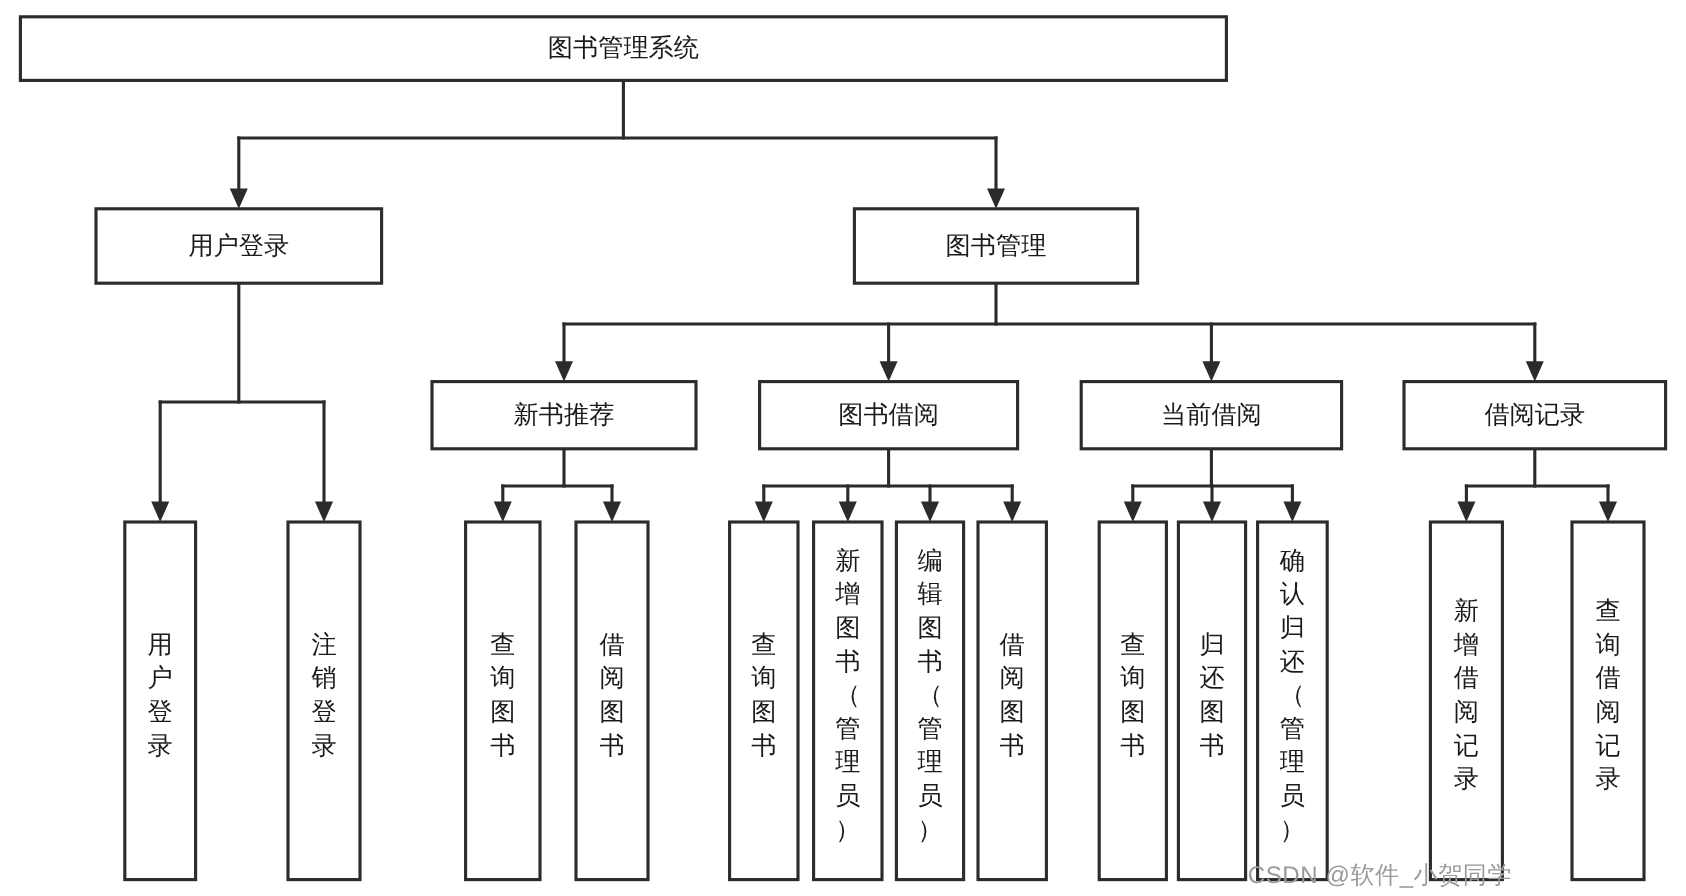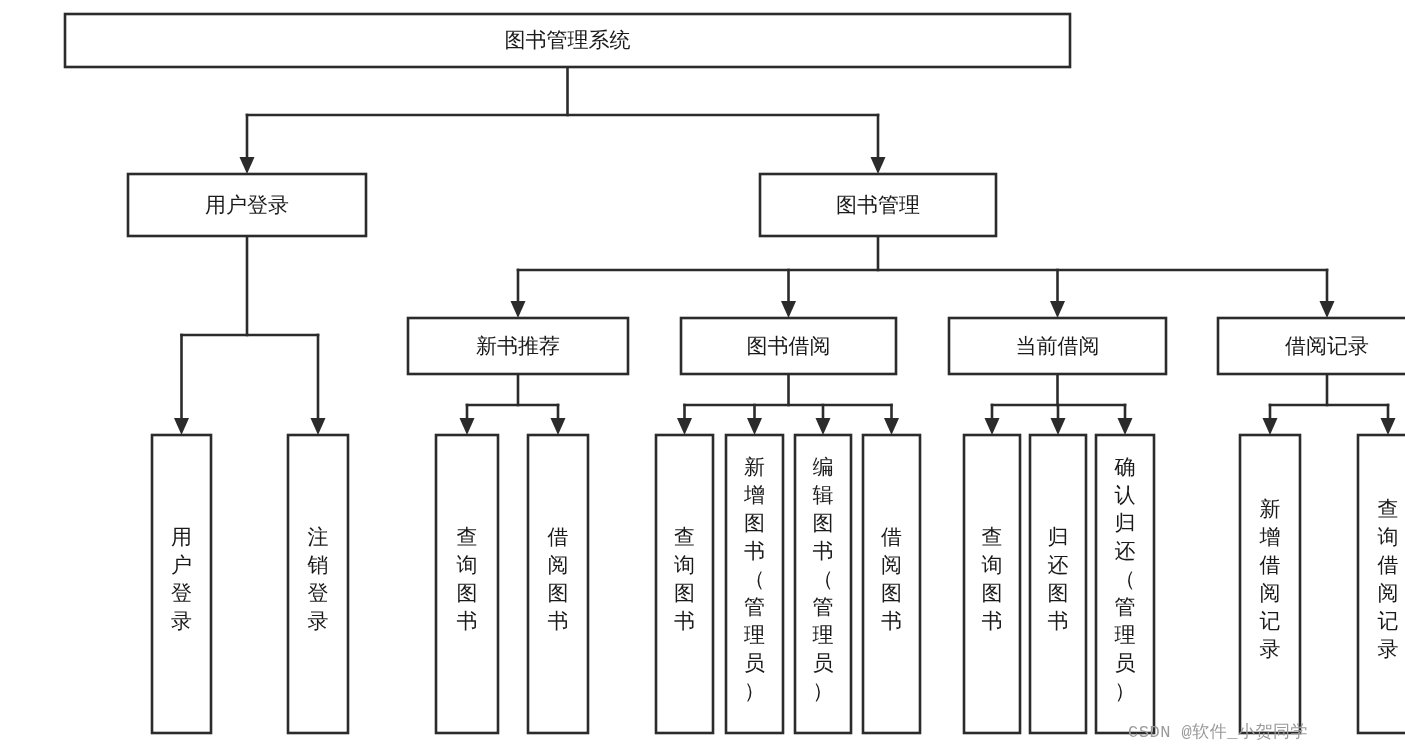--- a/index.html
+++ b/index.html
@@ -11,21 +11,20 @@
     width: 1405px;
     height: 747px;
     overflow: hidden;
     font-family: "Liberation Sans", "DejaVu Sans", sans-serif;
   }
   #diagram-root {
     position: relative;
     width: 1270px;
     height: 747px;
     background: #ffffff;
-    margin-left: 48px;
   }
   svg#tree-svg {
     position: absolute;
     top: 0;
     left: 0;
     width: 1405px;
     height: 747px;
     display: block;
   }
   .node-box {
@@ -54,22 +53,22 @@
   .node-label-v {
     font-family: "Liberation Sans", "DejaVu Sans", sans-serif;
     font-size: 21px;
     fill: #1a1a1a;
     text-anchor: middle;
   }
   .watermark {
     position: absolute;
     right: 10px;
     bottom: 4px;
-    font-family: Liberation Mono, monospace;
-    font-size: 17px;
+    font-family: Liberation Sans, sans-serif;
+    font-size: 20px;
     color: #9a9a9a;
     white-space: nowrap;
     letter-spacing: 0.5px;
   }
 </style>
 </head>
 <body>
 
 <div id="diagram-root">
   <svg id="tree-svg" viewBox="0 0 1405 747">

